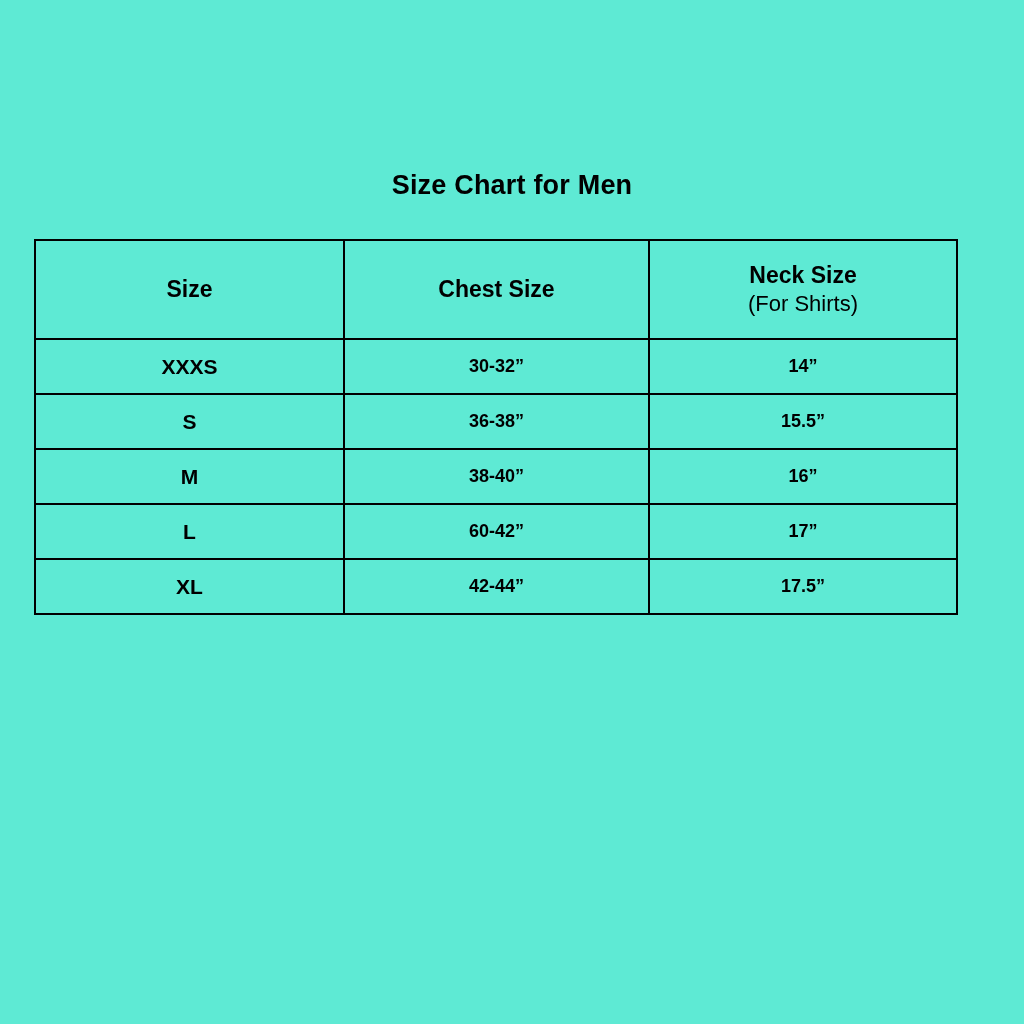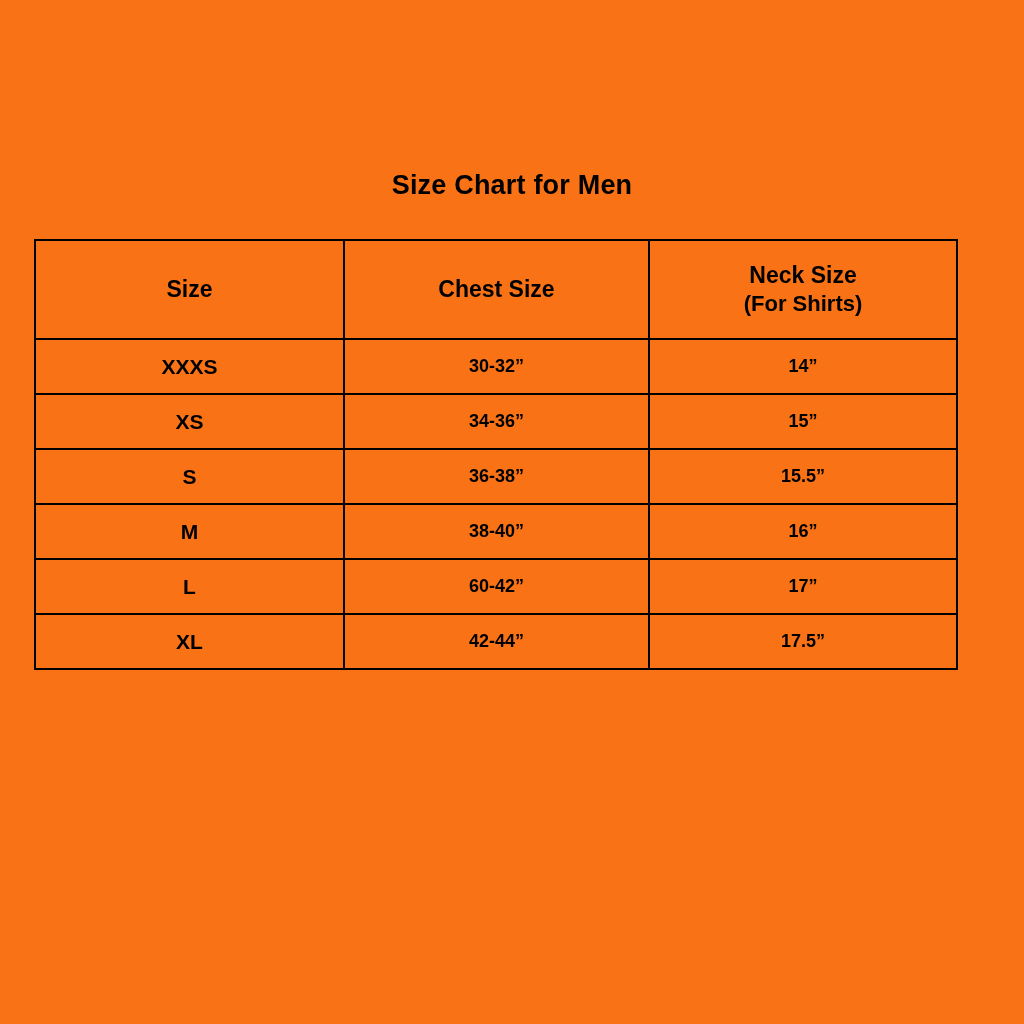--- a/index.html
+++ b/index.html
@@ -14,21 +14,21 @@
     color: #000000;
     position: relative;
     overflow: hidden;
   }
   .page {
     position: absolute;
     left: 0;
     top: 0;
     width: 1024px;
     height: 1024px;
-    background: #f97316;
+    background: #5eead4;
   }
   .chart-title {
     position: absolute;
     left: 0;
     top: 170px;
     width: 1024px;
     text-align: center;
     font-size: 27px;
     font-weight: bold;
     letter-spacing: 0.2px;
@@ -59,21 +59,21 @@
   table.size-chart col.c3 { width: 308px; }
 
   table.size-chart thead th {
     height: 97px;
     font-size: 23px;
     line-height: 1.25;
   }
   table.size-chart thead th .sub {
     display: block;
     font-size: 22px;
-    font-weight: bold;
+    font-weight: normal;
   }
   table.size-chart tbody td {
     height: 53px;
     font-size: 18px;
   }
   table.size-chart tbody td.size-col {
     font-size: 21px;
   }
 </style>
 </head>
@@ -104,25 +104,20 @@
           </th>
         </tr>
       </thead>
       <tbody>
         <tr>
           <td class="size-col">XXXS</td>
           <td>30-32”</td>
           <td>14”</td>
         </tr>
         <tr>
-          <td class="size-col">XS</td>
-          <td>34-36”</td>
-          <td>15”</td>
-        </tr>
-        <tr>
           <td class="size-col">S</td>
           <td>36-38”</td>
           <td>15.5”</td>
         </tr>
         <tr>
           <td class="size-col">M</td>
           <td>38-40”</td>
           <td>16”</td>
         </tr>
         <tr>

